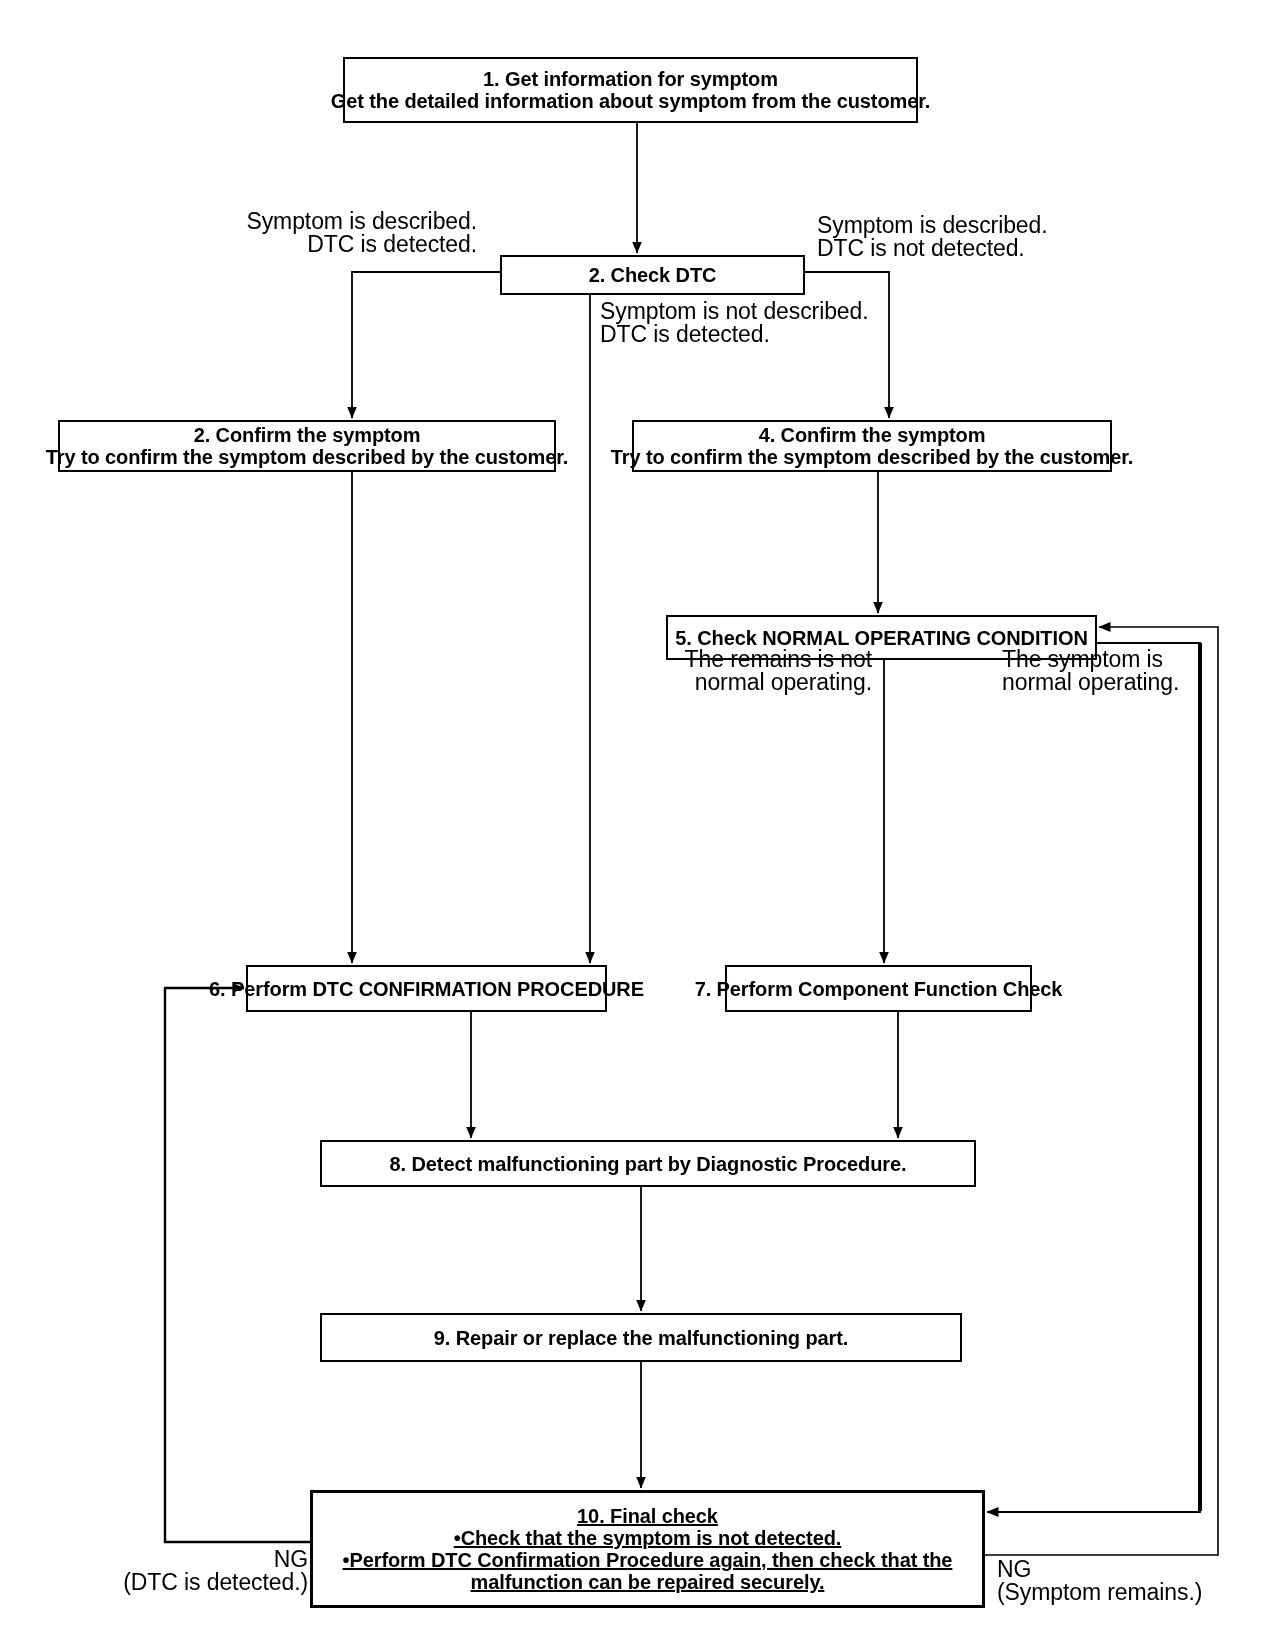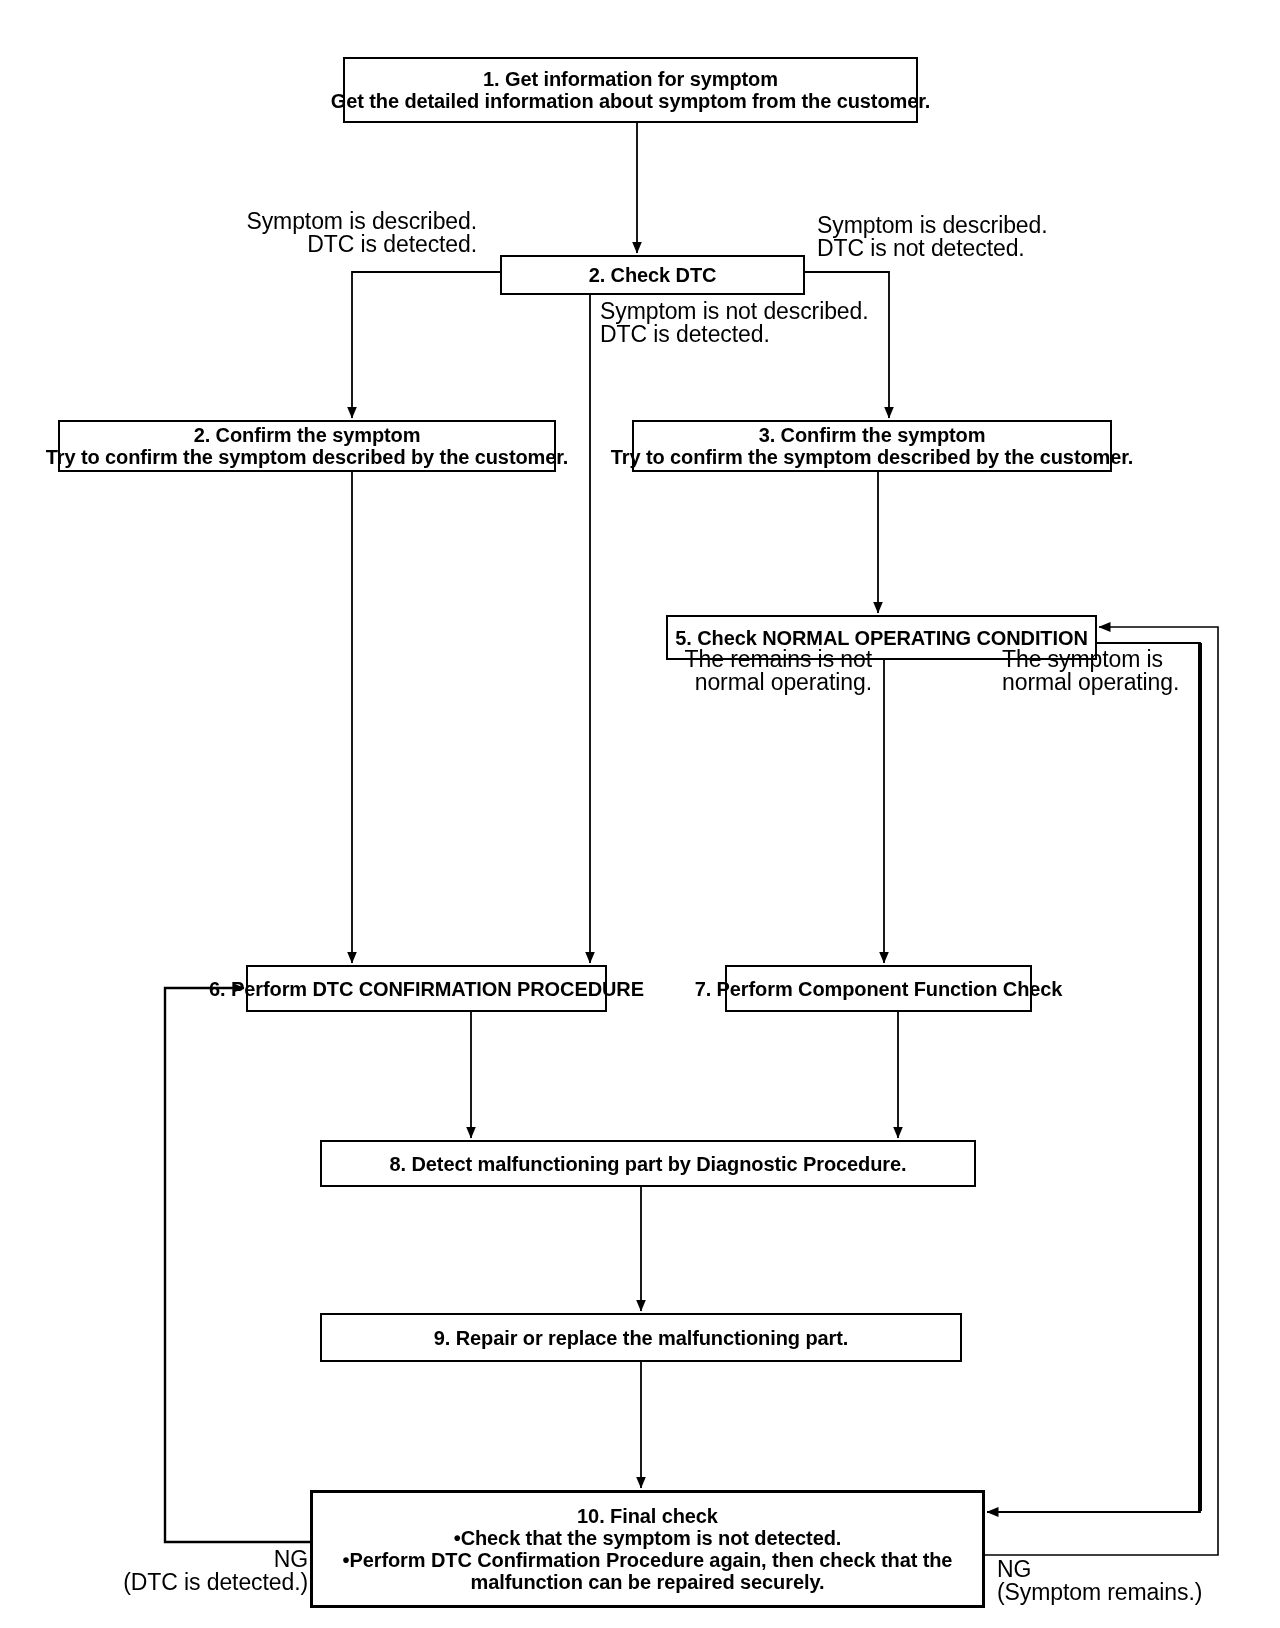--- a/index.html
+++ b/index.html
@@ -81,34 +81,34 @@
   </svg>
 
   <div class="box" style="left:343px;top:57px;width:575px;height:66px;">1. Get information for symptom
 Get the detailed information about symptom from the customer.</div>
 
   <div class="box" style="left:500px;top:255px;width:305px;height:40px;">2. Check DTC</div>
 
   <div class="box" style="left:58px;top:420px;width:498px;height:52px;">2. Confirm the symptom
 Try to confirm the symptom described by the customer.</div>
 
-  <div class="box" style="left:632px;top:420px;width:480px;height:52px;">3. Confirm the symptom
+  <div class="box" style="left:632px;top:420px;width:480px;height:52px;">4. Confirm the symptom
 Try to confirm the symptom described by the customer.</div>
 
   <div class="box" style="left:666px;top:615px;width:431px;height:45px;">5. Check NORMAL OPERATING CONDITION</div>
 
   <div class="box" style="left:246px;top:965px;width:361px;height:47px;">6. Perform DTC CONFIRMATION PROCEDURE</div>
 
   <div class="box" style="left:725px;top:965px;width:307px;height:47px;">7. Perform Component Function Check</div>
 
   <div class="box" style="left:320px;top:1140px;width:656px;height:47px;">8. Detect malfunctioning part by Diagnostic Procedure.</div>
 
   <div class="box" style="left:320px;top:1313px;width:642px;height:49px;">9. Repair or replace the malfunctioning part.</div>
 
-  <div class="box thick" style="left:310px;top:1490px;width:675px;height:118px;">10. Final check
+  <div class="box thick" style="left:310px;top:1490px;width:675px;height:118px;text-decoration:underline;">10. Final check
 •Check that the symptom is not detected.
 •Perform DTC Confirmation Procedure again, then check that the
 malfunction can be repaired securely.</div>
 
   <div class="lbl right" style="left:237px;top:210px;width:240px;">Symptom is described.
 DTC is detected.</div>
 
   <div class="lbl" style="left:817px;top:214px;">Symptom is described.
 DTC is not detected.</div>
 

